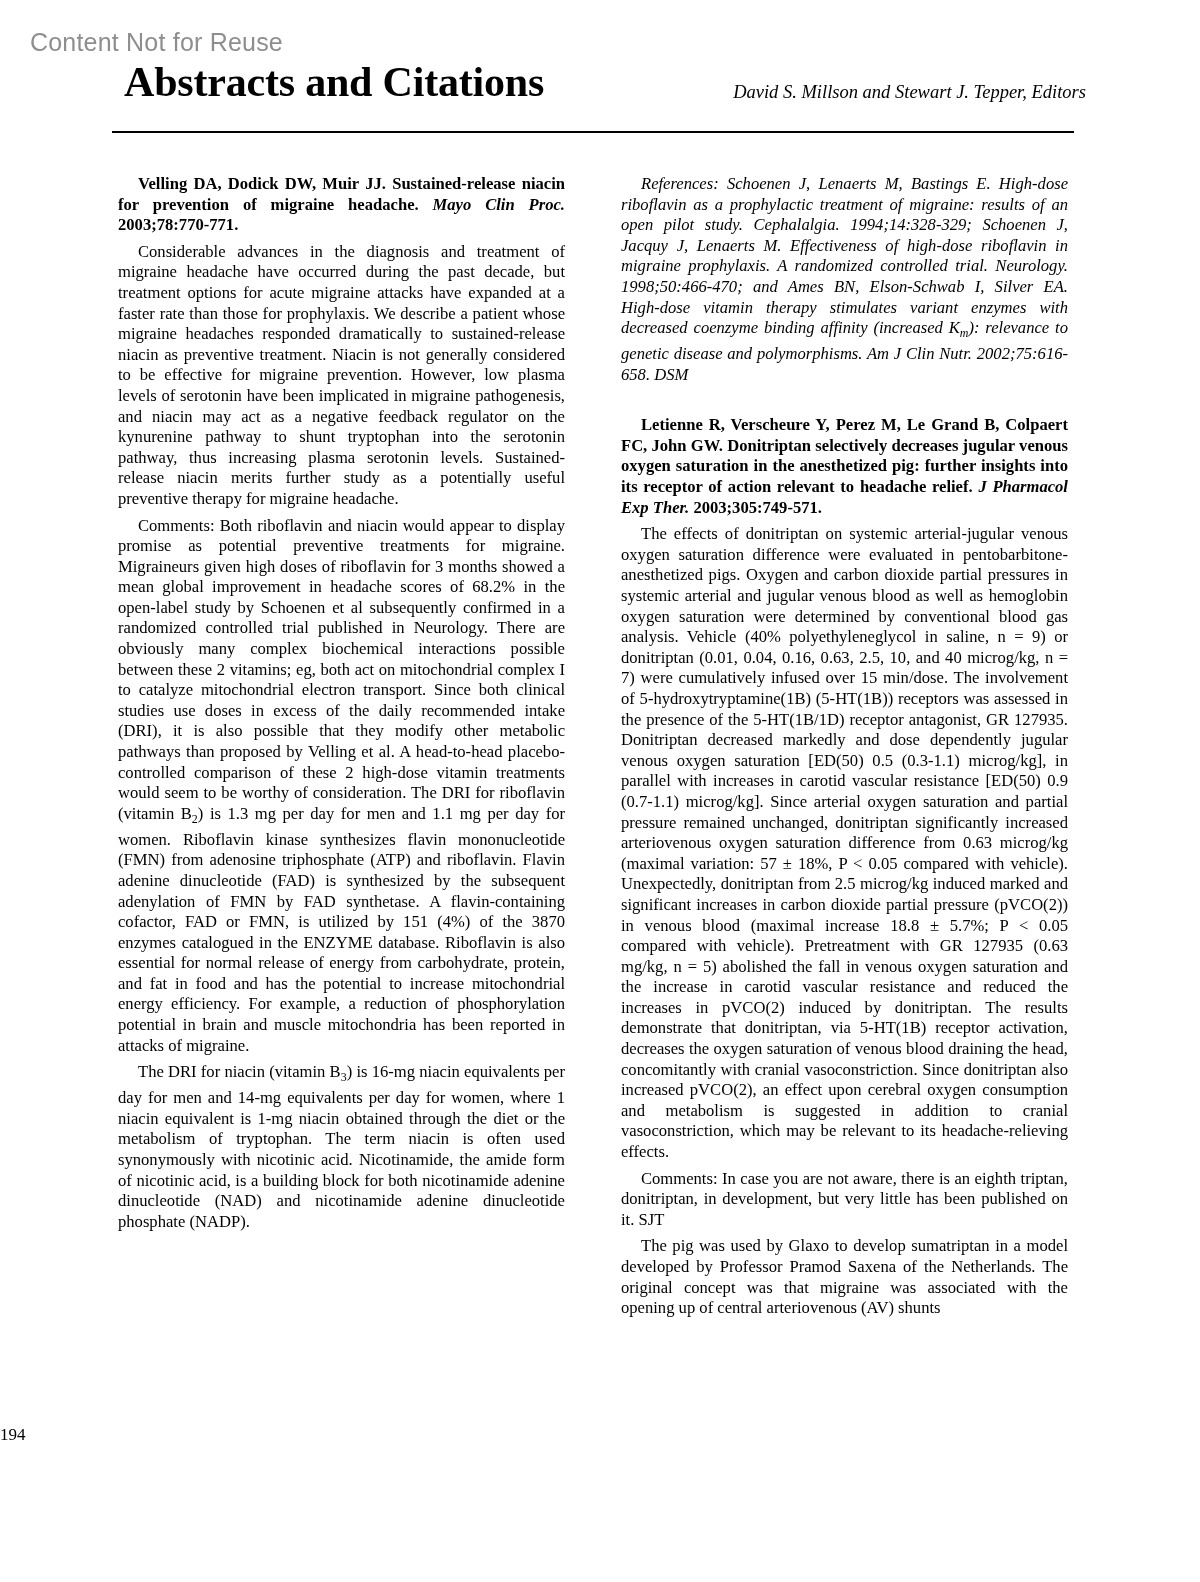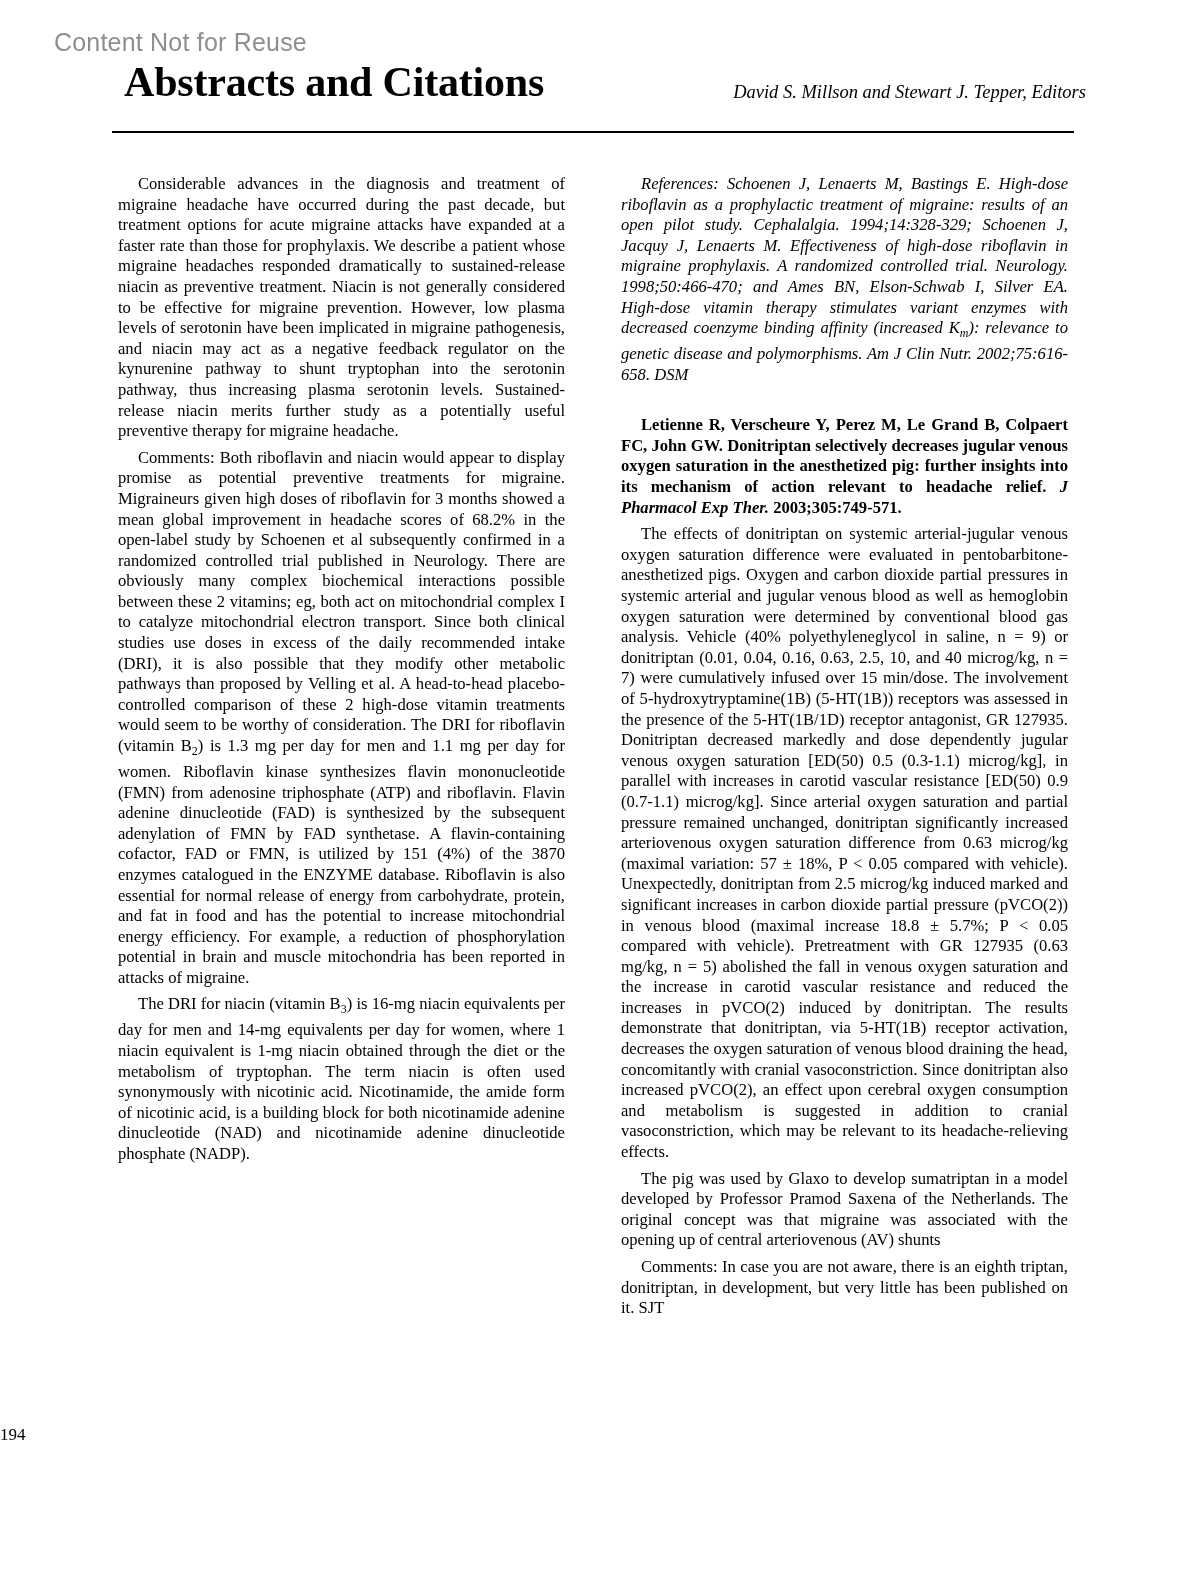--- a/index.html
+++ b/index.html
@@ -23,21 +23,20 @@
   }
   .watermark {
     position: absolute;
     left: 30px;
     top: 28px;
     font-family: "Liberation Sans", sans-serif;
     font-size: 25px;
     color: #8e8e8e;
     letter-spacing: 0.2px;
     white-space: nowrap;
-    margin-left: 24px;
   }
   .masthead {
     position: absolute;
     left: 124px;
     top: 58px;
     width: 962px;
     height: 62px;
   }
   .masthead-title {
     position: absolute;
@@ -131,39 +130,40 @@
     <div class="masthead-title">Abstracts and Citations</div>
     <div class="masthead-editors">David S. Millson and Stewart J. Tepper, Editors</div>
   </div>
 
   <div class="rule"></div>
 
   <div class="columns">
 
     <div class="col col-left">
 
+      <p class="cite"><span>Velling DA, Dodick DW, Muir JJ. Sustained-release niacin for prevention of migraine headache. </span><span class="jrnl">Mayo Clin Proc.</span><span> 2003;78:770-771.</span></p>
 
       <p>Considerable advances in the diagnosis and treatment of migraine headache have occurred during the past decade, but treatment options for acute migraine attacks have expanded at a faster rate than those for prophylaxis. We describe a patient whose migraine headaches responded dramatically to sustained-release niacin as preventive treatment. Niacin is not generally considered to be effective for migraine prevention. However, low plasma levels of serotonin have been implicated in migraine pathogenesis, and niacin may act as a negative feedback regulator on the kynurenine pathway to shunt tryptophan into the serotonin pathway, thus increasing plasma serotonin levels. Sustained-release niacin merits further study as a potentially useful preventive therapy for migraine headache.</p>
 
       <p class="italic"><span>Comments:</span><span> Both riboflavin and niacin would appear to display promise as potential preventive treatments for migraine. Migraineurs given high doses of riboflavin for 3 months showed a mean global improvement in headache scores of 68.2% in the open-label study by Schoenen et al subsequently confirmed in a randomized controlled trial published in Neurology. There are obviously many complex biochemical interactions possible between these 2 vitamins; eg, both act on mitochondrial complex I to catalyze mitochondrial electron transport. Since both clinical studies use doses in excess of the daily recommended intake (DRI), it is also possible that they modify other metabolic pathways than proposed by Velling et al. A head-to-head placebo-controlled comparison of these 2 high-dose vitamin treatments would seem to be worthy of consideration. The DRI for riboflavin (vitamin B</span><sub>2</sub><span>) is 1.3 mg per day for men and 1.1 mg per day for women. Riboflavin kinase synthesizes flavin mononucleotide (FMN) from adenosine triphosphate (ATP) and riboflavin. Flavin adenine dinucleotide (FAD) is synthesized by the subsequent adenylation of FMN by FAD synthetase. A flavin-containing cofactor, FAD or FMN, is utilized by 151 (4%) of the 3870 enzymes catalogued in the ENZYME database. Riboflavin is also essential for normal release of energy from carbohydrate, protein, and fat in food and has the potential to increase mitochondrial energy efficiency. For example, a reduction of phosphorylation potential in brain and muscle mitochondria has been reported in attacks of migraine.</span></p>
 
       <p class="italic"><span>The DRI for niacin (vitamin B</span><sub>3</sub><span>) is 16-mg niacin equivalents per day for men and 14-mg equivalents per day for women, where 1 niacin equivalent is 1-mg niacin obtained through the diet or the metabolism of tryptophan. The term niacin is often used synonymously with nicotinic acid. Nicotinamide, the amide form of nicotinic acid, is a building block for both nicotinamide adenine dinucleotide (NAD) and nicotinamide adenine dinucleotide phosphate (NADP).</span></p>
     </div>
 
     <div class="col col-right">
       <p class="refs"><span>References: Schoenen J, Lenaerts M, Bastings E. High-dose riboflavin as a prophylactic treatment of migraine: results of an open pilot study. Cephalalgia. 1994;14:328-329; Schoenen J, Jacquy J, Lenaerts M. Effectiveness of high-dose riboflavin in migraine prophylaxis. A randomized controlled trial. Neurology. 1998;50:466-470; and Ames BN, Elson-Schwab I, Silver EA. High-dose vitamin therapy stimulates variant enzymes with decreased coenzyme binding affinity (increased K</span><sub>m</sub><span>): relevance to genetic disease and polymorphisms. Am J Clin Nutr. 2002;75:616-658. DSM</span></p>
 
       <div class="gap"></div>
 
-      <p class="cite"><span>Letienne R, Verscheure Y, Perez M, Le Grand B, Colpaert FC, John GW. Donitriptan selectively decreases jugular venous oxygen saturation in the anesthetized pig: further insights into its mechanism of action relevant to headache relief. </span><span class="jrnl">J Pharmacol Exp Ther.</span><span> 2003;305:749-571.</span></p>
+      <p class="cite"><span>Letienne R, Verscheure Y, Perez M, Le Grand B, Colpaert FC, John GW. Donitriptan selectively decreases jugular venous oxygen saturation in the anesthetized pig: further insights into its receptor of action relevant to headache relief. </span><span class="jrnl">J Pharmacol Exp Ther.</span><span> 2003;305:749-571.</span></p>
 
       <p>The effects of donitriptan on systemic arterial-jugular venous oxygen saturation difference were evaluated in pentobarbitone-anesthetized pigs. Oxygen and carbon dioxide partial pressures in systemic arterial and jugular venous blood as well as hemoglobin oxygen saturation were determined by conventional blood gas analysis. Vehicle (40% polyethyleneglycol in saline, n = 9) or donitriptan (0.01, 0.04, 0.16, 0.63, 2.5, 10, and 40 microg/kg, n = 7) were cumulatively infused over 15 min/dose. The involvement of 5-hydroxytryptamine(1B) (5-HT(1B)) receptors was assessed in the presence of the 5-HT(1B/1D) receptor antagonist, GR 127935. Donitriptan decreased markedly and dose dependently jugular venous oxygen saturation [ED(50) 0.5 (0.3-1.1) microg/kg], in parallel with increases in carotid vascular resistance [ED(50) 0.9 (0.7-1.1) microg/kg]. Since arterial oxygen saturation and partial pressure remained unchanged, donitriptan significantly increased arteriovenous oxygen saturation difference from 0.63 microg/kg (maximal variation: 57 ± 18%, P &lt; 0.05 compared with vehicle). Unexpectedly, donitriptan from 2.5 microg/kg induced marked and significant increases in carbon dioxide partial pressure (pVCO(2)) in venous blood (maximal increase 18.8 ± 5.7%; P &lt; 0.05 compared with vehicle). Pretreatment with GR 127935 (0.63 mg/kg, n = 5) abolished the fall in venous oxygen saturation and the increase in carotid vascular resistance and reduced the increases in pVCO(2) induced by donitriptan. The results demonstrate that donitriptan, via 5-HT(1B) receptor activation, decreases the oxygen saturation of venous blood draining the head, concomitantly with cranial vasoconstriction. Since donitriptan also increased pVCO(2), an effect upon cerebral oxygen consumption and metabolism is suggested in addition to cranial vasoconstriction, which may be relevant to its headache-relieving effects.</p>
 
+      <p class="italic"><span>Comments:</span><span> In case you are not aware, there is an eighth triptan, donitriptan, in development, but very little has been published on it. SJT</span></p>
+
       <p class="italic">The pig was used by Glaxo to develop sumatriptan in a model developed by Professor Pramod Saxena of the Netherlands. The original concept was that migraine was associated with the opening up of central arteriovenous (AV) shunts</p>
-
-      <p class="italic"><span>Comments:</span><span> In case you are not aware, there is an eighth triptan, donitriptan, in development, but very little has been published on it. SJT</span></p>
     </div>
 
   </div>
 
   <div class="pagenum">194</div>
 
 </div>
 
 </body></html>

